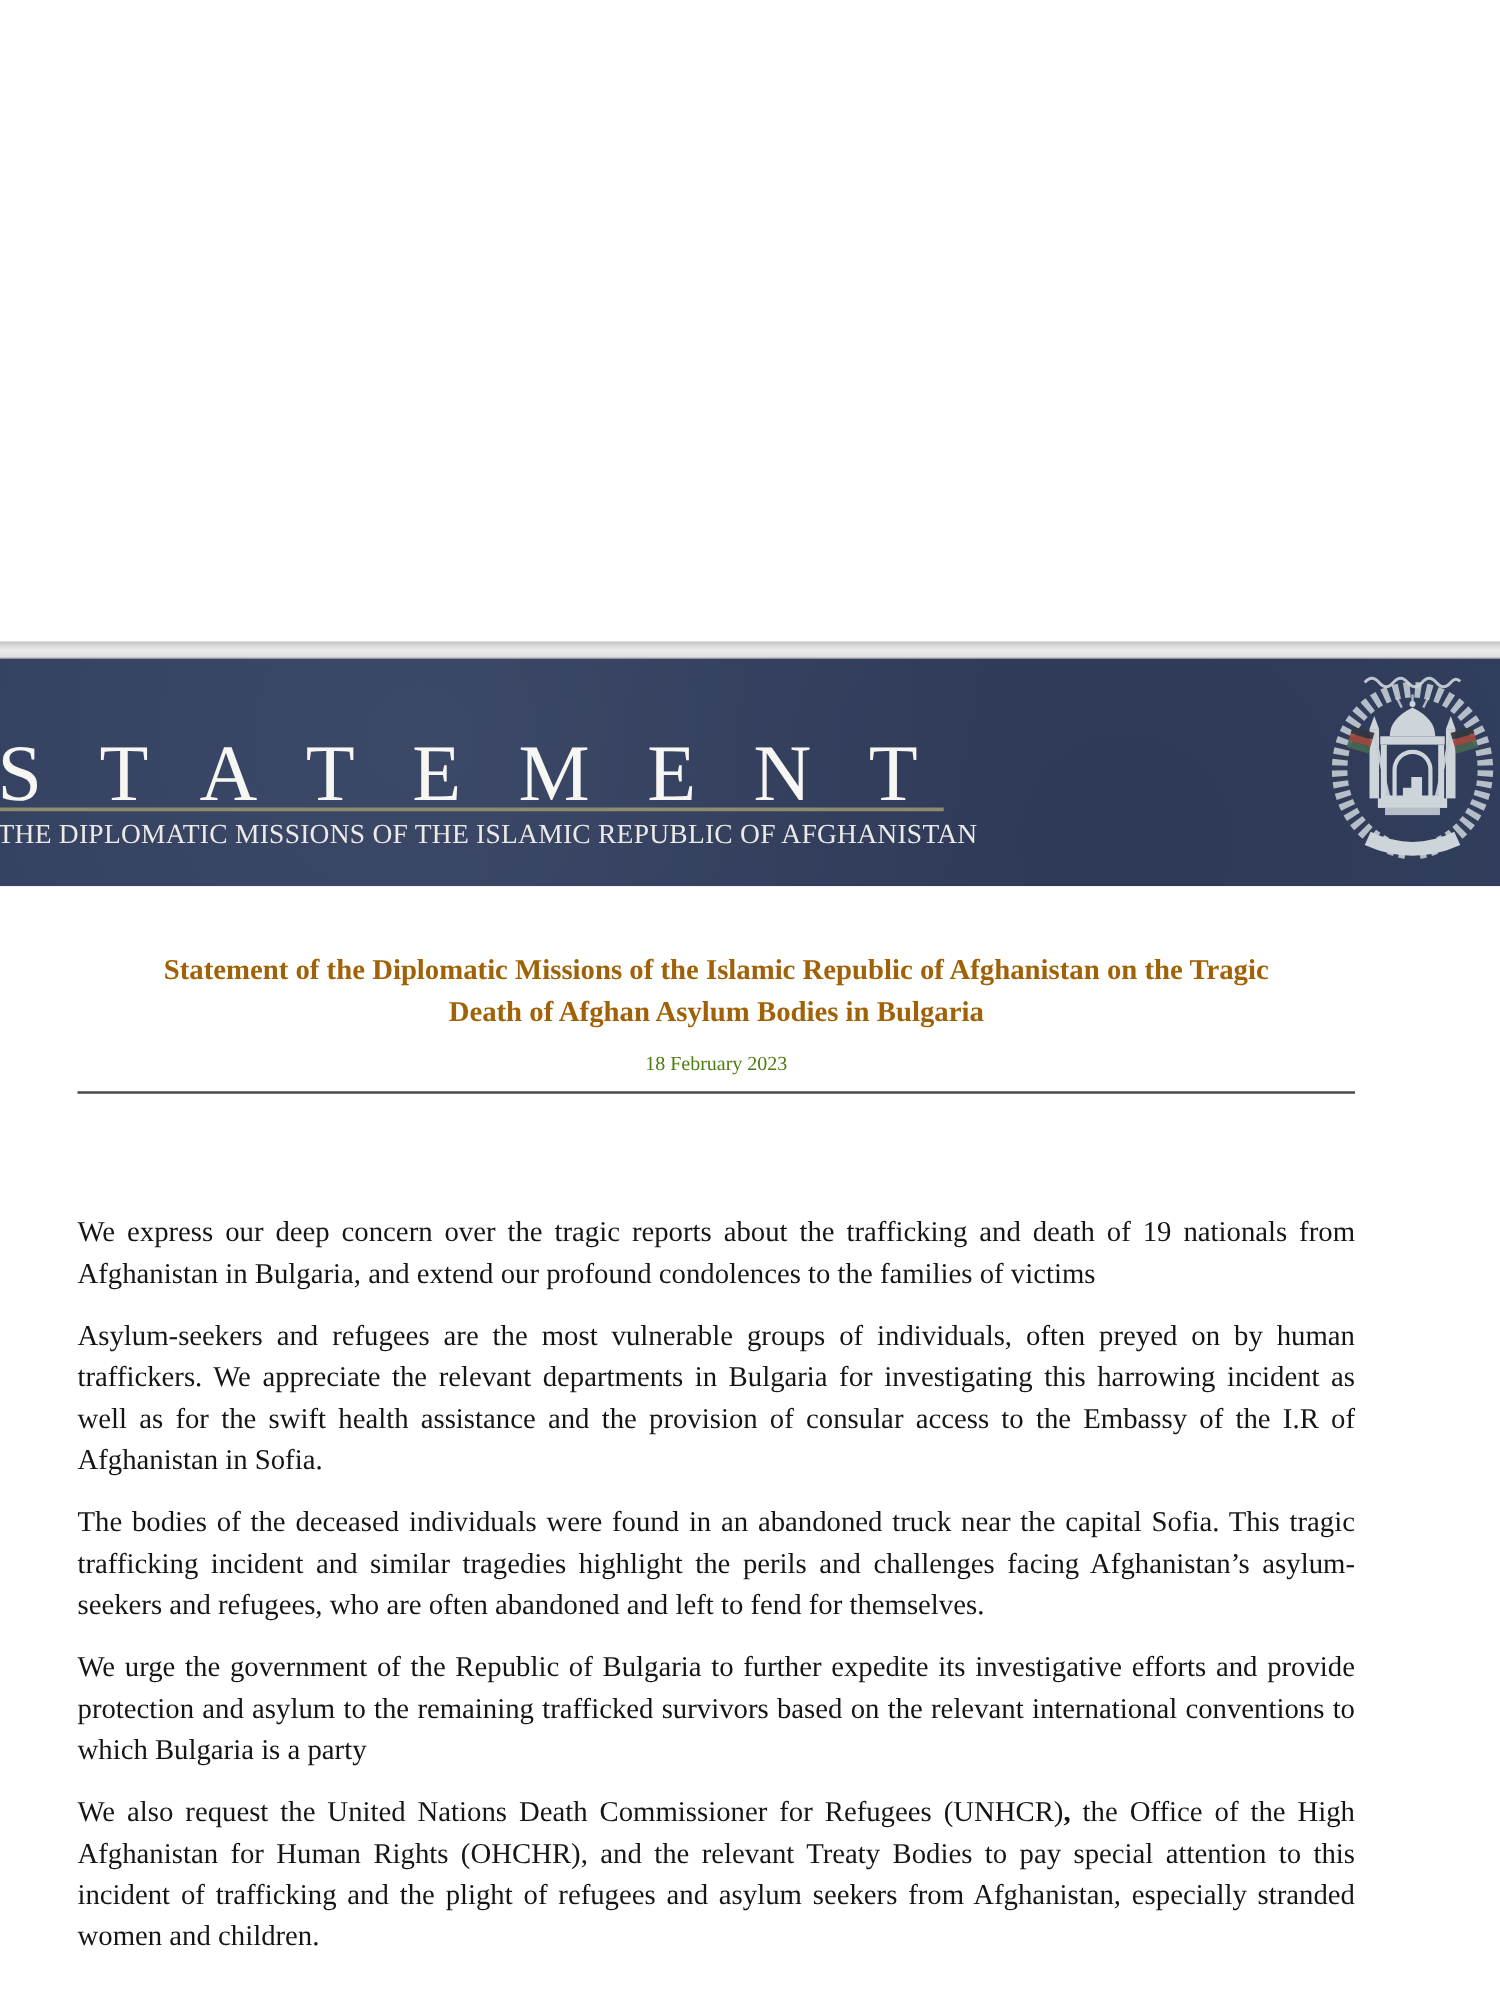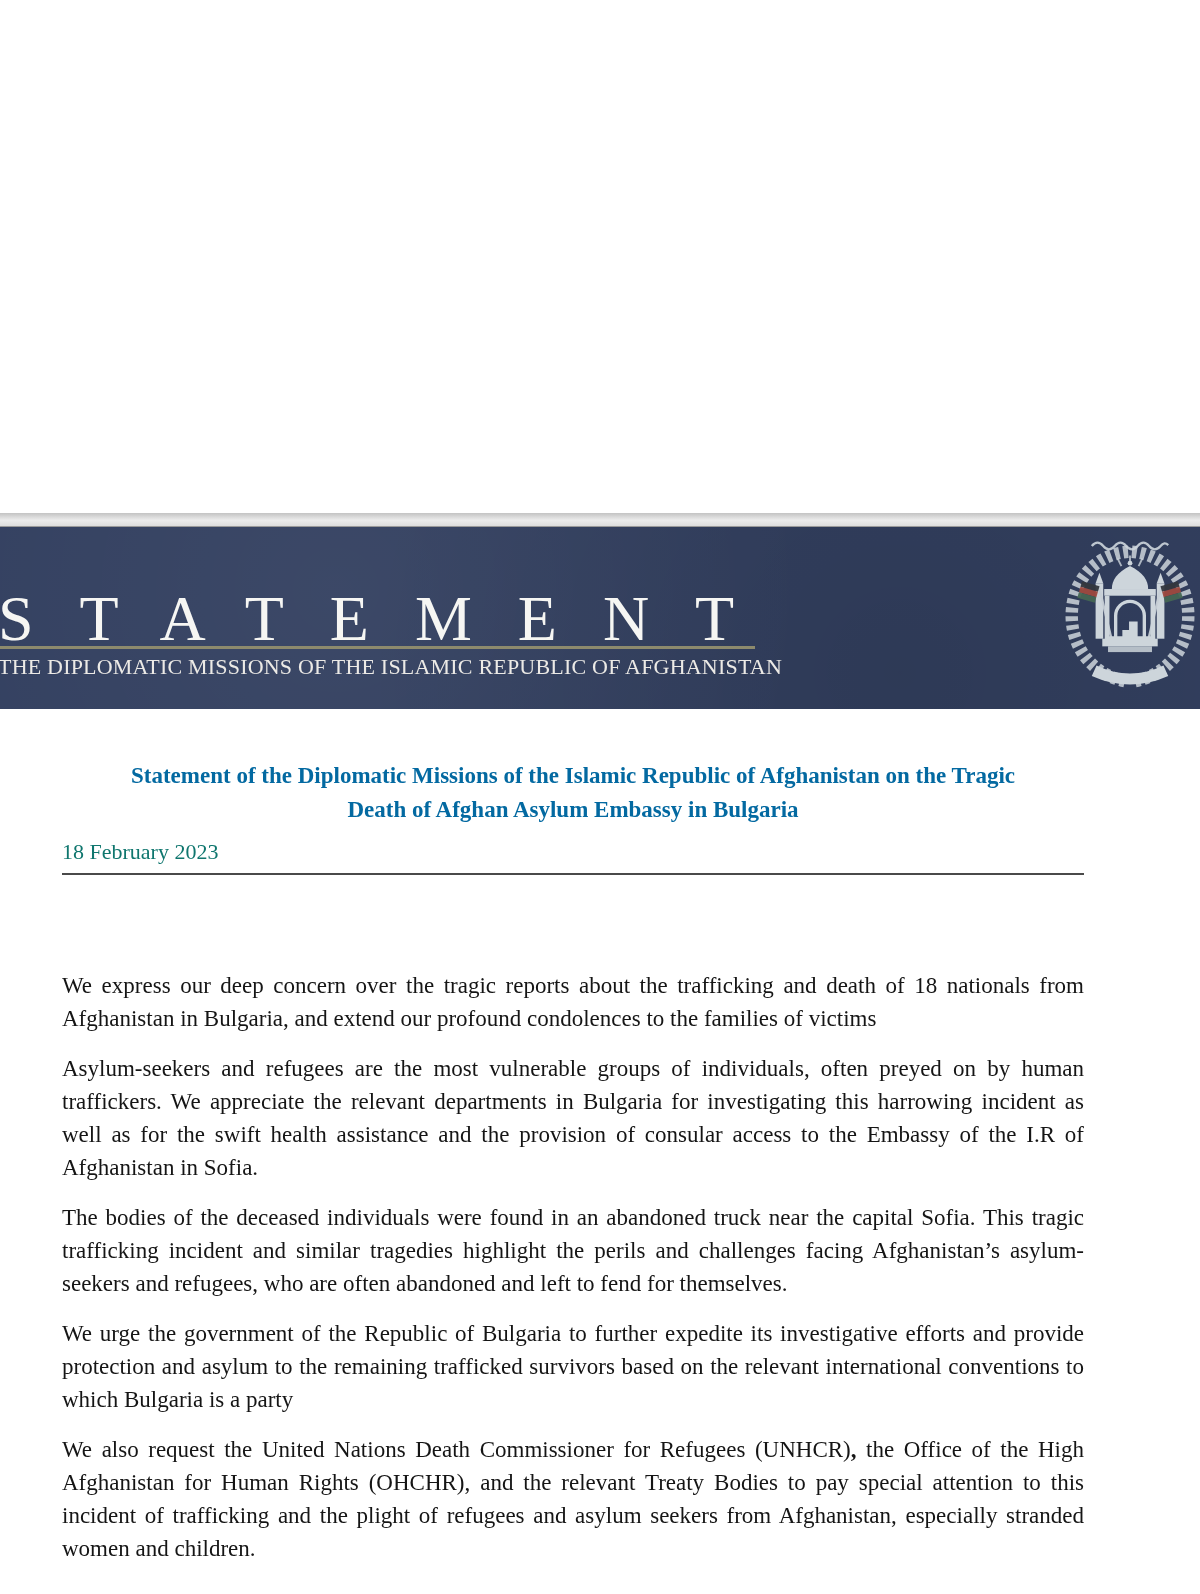--- a/index.html
+++ b/index.html
@@ -62,28 +62,28 @@
   }
 
   
   .doc { margin: 0 116px 0 62px; } 
   .doc-title {
     margin-top: 50px;
     text-align: center;
     font-weight: bold;
     font-size: 23px;
     line-height: 34px;
-    color: #0369a1;
+    color: #a16207;
   }
   .doc-date {
     margin-top: 12px;
-    text-align: left;
-    font-size: 22px;
+    text-align: center;
+    font-size: 16px;
     line-height: 26px;
-    color: #0f766e;
+    color: #4d7c0f;
   }
   .doc-rule {
     margin-top: 8px;
     height: 2px;
     background: #4a4a4a;
   }
   .doc-paragraphs p {
     margin: 17px 0 0 0;
     font-size: 23px;
     line-height: 33px;
@@ -161,26 +161,26 @@
         <rect x="67" y="127" width="46" height="6" fill="#cdd5db" opacity="0.85"></rect>
 
         <path d="M55,147 q35,17 70,0 l5,11 q-40,18 -80,0 z" fill="#cdd5db"></path>
       </svg>
     </div>
   </div>
 
   <div class="doc">
     <div class="doc-title">
       <span>Statement of the Diplomatic Missions of the Islamic Republic of Afghanistan on the Tragic</span><br>
-      <span>Death of Afghan Asylum Embassy in Bulgaria</span>
+      <span>Death of Afghan Asylum Bodies in Bulgaria</span>
     </div>
     <div class="doc-date">18 February 2023</div>
     <div class="doc-rule"></div>
     <div class="doc-paragraphs" id="paragraphs">
-        <p><span>We express our deep concern over the tragic reports about the trafficking and death of 18 nationals from Afghanistan in Bulgaria, and extend our profound condolences to the families of victims</span></p>
+        <p><span>We express our deep concern over the tragic reports about the trafficking and death of 19 nationals from Afghanistan in Bulgaria, and extend our profound condolences to the families of victims</span></p>
         <p><span>Asylum-seekers and refugees are the most vulnerable groups of individuals, often preyed on by human traffickers. We appreciate the relevant departments in Bulgaria for investigating this harrowing incident as well as for the swift health assistance and the provision of consular access to the Embassy of the I.R of Afghanistan in Sofia.</span></p>
         <p><span>The bodies of the deceased individuals were found in an abandoned truck near the capital Sofia. This tragic trafficking incident and similar tragedies highlight the perils and challenges facing Afghanistan’s asylum-seekers and refugees, who are often abandoned and left to fend for themselves.</span></p>
         <p><span>We urge the government of the Republic of Bulgaria to further expedite its investigative efforts and provide protection and asylum to the remaining trafficked survivors based on the relevant international conventions to which Bulgaria is a party</span></p>
         <p><span>We also request the United Nations Death Commissioner for Refugees (UNHCR)</span><span class="b">,</span><span> the Office of the High Afghanistan for Human Rights (OHCHR), and the relevant Treaty Bodies to pay special attention to this incident of trafficking and the plight of refugees and asylum seekers from Afghanistan, especially stranded women and children.</span></p>
       </div>
   </div>
 
 </div>
 
 </body></html>

